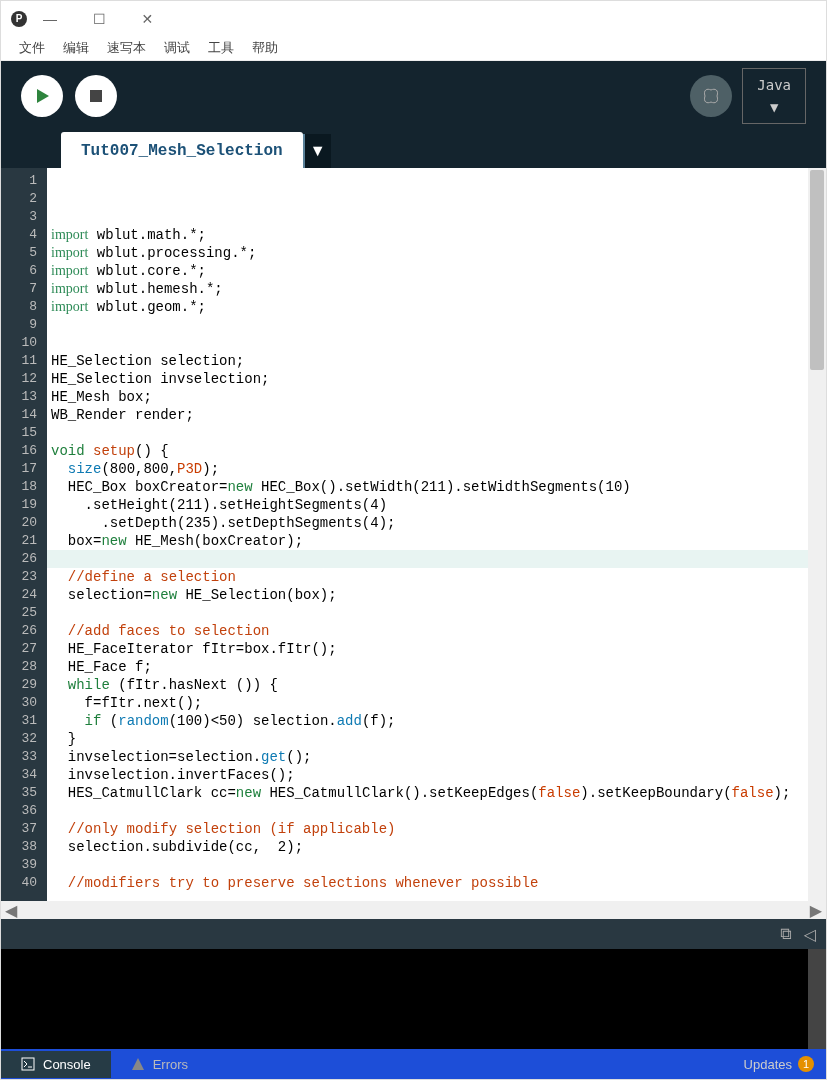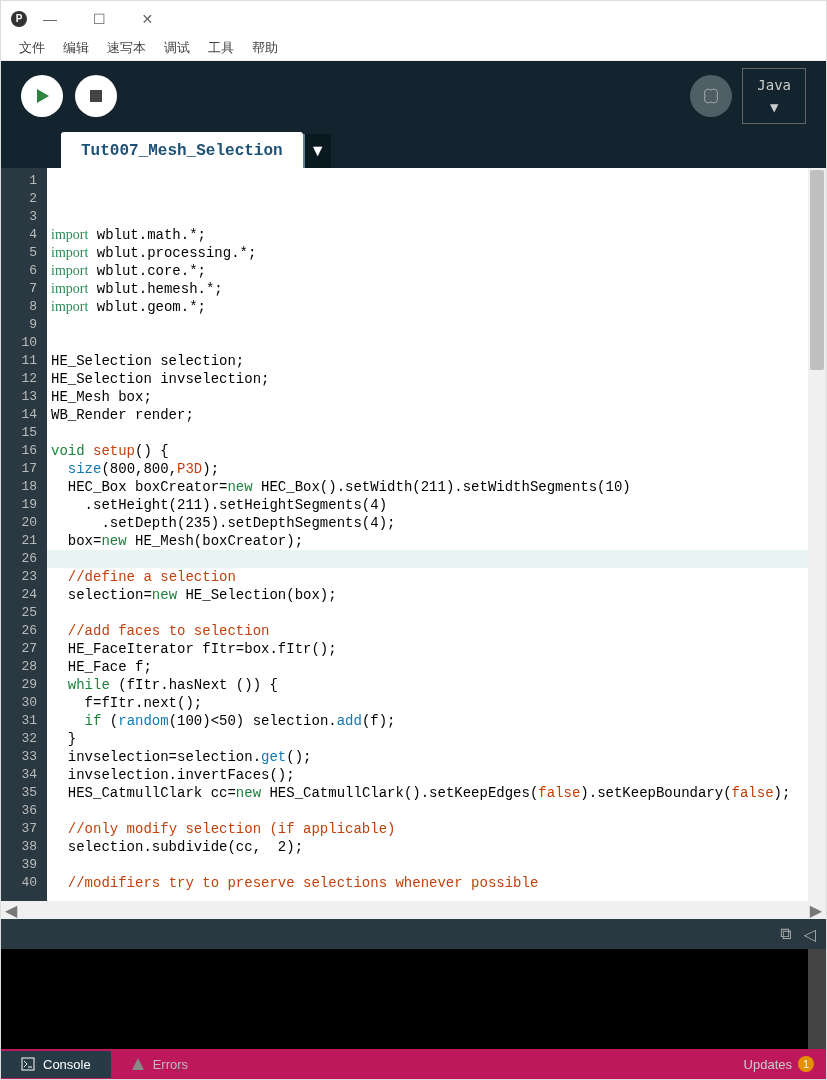--- a/index.html
+++ b/index.html
@@ -133,21 +133,21 @@
     .console-toolbar {
        height: 30px; background: #293841;
        display: flex; justify-content: flex-end; align-items: center;
        padding: 0 10px; gap: 12px; color: #aaa;
     }
     .console-area {
       height: 100px; background: #000;
       border-right: 18px solid #444;
     }
     .bottom-tabs {
-      height: 30px; background: #be185d;
+      height: 30px; background: #1d4ed8;
       display: flex; align-items: center;
       font-size: 13px; color: #bbb;
     }
     .bottom-tab {
       padding: 6px 20px; display: flex; align-items: center; gap: 8px;
       cursor: pointer;
     }
     .bottom-tab.active { background: #263b45; color: #fff; }
     .bottom-right { margin-left: auto; padding-right: 12px; display: flex; align-items: center; gap: 6px; color: #ccc; }
     .badge {

